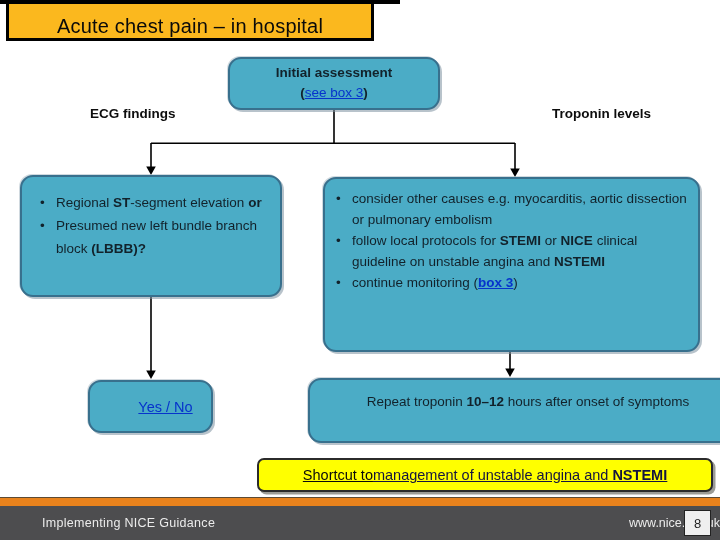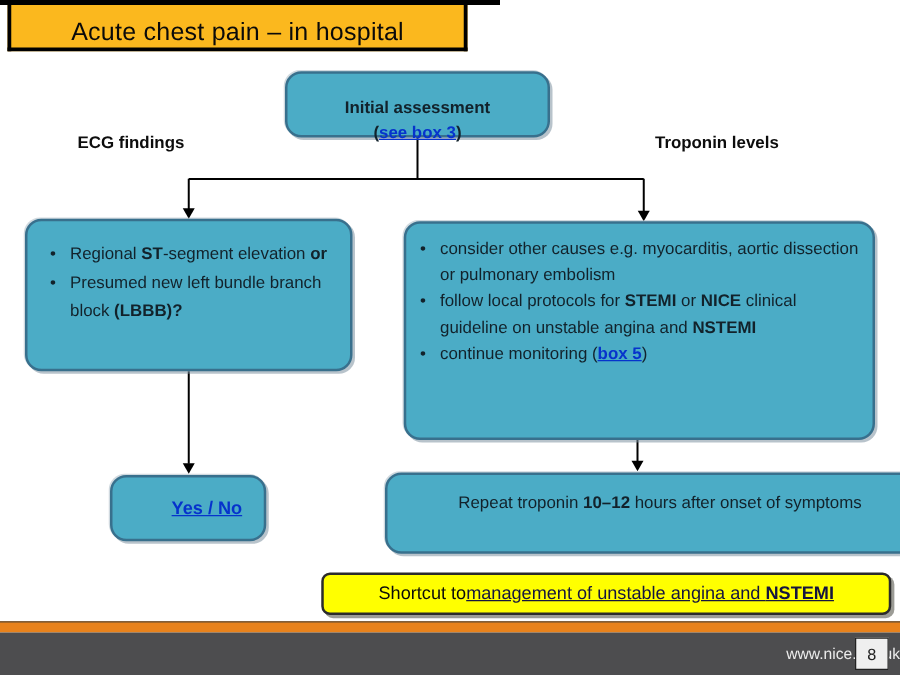--- a/index.html
+++ b/index.html
@@ -31,21 +31,21 @@
   .teal {
     background: #4BACC6;
     border: 2.5px solid #38708D;
     border-radius: 13px;
     box-shadow: 2px 2px 0 rgba(125,145,160,.55), -1px -1px 0 rgba(150,170,185,.45);
     font-size: 13.5px;
     color: #12222b;
   }
   .box-initial {
     left: 228px; top: 57px; width: 212px; height: 53px;
-    text-align: center; padding-top: 17px; line-height: 20px;
+    text-align: center; padding-top: 4px; line-height: 20px;
     font-weight: bold;
   }
   .box-ecg {
     left: 20px; top: 175px; width: 262px; height: 122px;
     padding: 14px 10px 0 18px; line-height: 23px;
   }
   .box-troponin {
     left: 323px; top: 177px; width: 377px; height: 175px;
     padding: 9px 8px 0 11px; line-height: 21px;
   }
@@ -54,44 +54,44 @@
     display: flex; align-items: center; justify-content: center;
     font-size: 14.5px;
     padding-left: 30px;
   }
   .box-repeat {
     left: 308px; top: 378px; width: 436px; height: 65px;
     text-align: center; padding: 11px 26px 0 30px; line-height: 21px;
   }
 
   .flow-label {
-    font-weight: bold; font-size: 13.5px; color: #0d0d0d;
+    font-weight: bold; font-size: 13.5px; color: #0d0d0d; margin-left: 28px;
   }
   .label-ecg { left: 62px; top: 106px; }
   .label-troponin { left: 524px; top: 106px; }
 
   .bullet { display: flex; }
   .bullet .dot { width: 16px; flex: 0 0 16px; }
   .bullet .bt { flex: 1; }
   b, .b { font-weight: bold; }
 
   a.lnk, .lnk {
-    color: #0633CC; text-decoration: underline; font-weight: bold; cursor: pointer;
+    color: #0633CC; text-decoration: underline; font-weight: normal; cursor: pointer;
   }
   .box-troponin .lnk { font-weight: bold; }
 
   
   .shortcut-box {
     left: 257px; top: 458px; width: 456px; height: 34px;
     background: #FFFF00;
     border: 2.5px solid #2b2b2b;
     border-radius: 7px;
     box-shadow: 2.5px 2.5px 0 rgba(90,90,80,.6);
     display: flex; align-items: center; justify-content: center;
-    font-size: 14.5px; color: #0a0a0a;
+    font-size: 14.5px; color: #0a0a0a; text-decoration: underline;
   }
   .shortcut-box .navlnk {
     color: #15153F; text-decoration: underline; cursor: pointer; text-align: right;
   }
 
   
   .orange-bar {
     left: 0; top: 497px; width: 720px; height: 9px;
     background: #E8821C;
     border-top: 1px solid #5d4a33;
@@ -159,36 +159,37 @@
   <div class="bullet">
       <span class="dot">•</span>
       <span class="bt">consider other causes e.g. myocarditis, aortic dissection or pulmonary embolism</span>
     </div>
   <div class="bullet">
       <span class="dot">•</span>
       <span class="bt"><span>follow local protocols for </span><b>STEMI</b><span> or </span><b>NICE</b><span> clinical guideline on unstable angina and </span><b>NSTEMI</b></span>
     </div>
   <div class="bullet">
       <span class="dot">•</span>
-      <span class="bt"><span>continue monitoring (</span><span class="lnk">box 5</span><span>)</span></span>
+      <span class="bt"><span>continue monitoring (</span><span class="lnk">box 3</span><span>)</span></span>
     </div>
 </div>
 
 <div class="abs teal box-yesno">
   <span class="lnk">Yes / No</span>
 </div>
 
 <div class="abs teal box-repeat">
   <span>Repeat troponin </span><b>10–12</b><span> hours after onset of symptoms</span>
 </div>
 
 <div class="abs shortcut-box">
   <span>Shortcut to </span>
     <span class="navlnk"><span>management of unstable angina and </span><b>NSTEMI</b></span>
 </div>
 
 <div class="abs orange-bar"></div>
 <div class="abs footer">
+  <span class="f-left">Implementing NICE Guidance</span>
   <span class="f-right">www.nice.org.uk</span>
 </div>
 <div class="abs page-box">
     <span>8</span>
   </div>
 
 </body></html>

